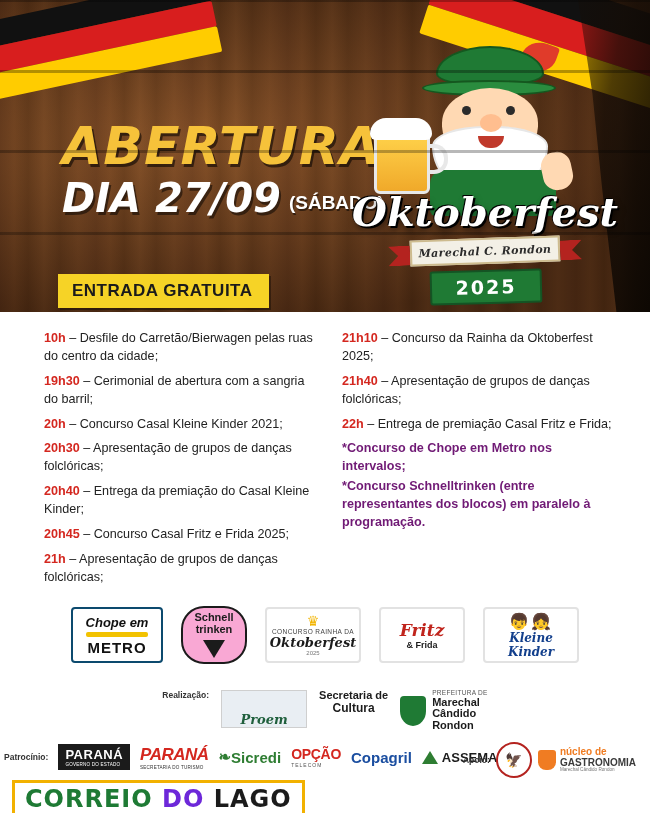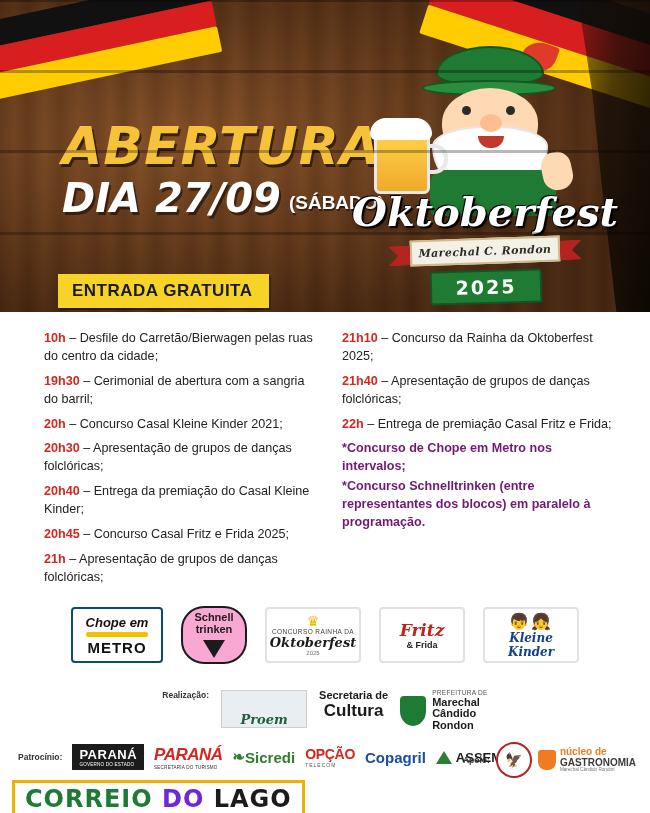--- a/index.html
+++ b/index.html
@@ -237,31 +237,31 @@
     display:flex; justify-content:center; align-items:flex-start; gap: 12px;
   }
   .realiz .lbl { font-size: 8.5px; color:#333; font-weight:700; }
   .proem {
     width: 86px; height: 38px; border:1px solid #cfcfcf; background:#e9eef3;
     display:flex; align-items:flex-end; justify-content:center;
     font-family:"DejaVu Serif", serif; font-style:italic; font-weight:700; font-size: 13px; color:#1f5f3c;
   }
   .sec { text-align:center; line-height:1.05; }
   .sec .s1 { font-size: 11px; font-weight:700; color:#1b1b1b;}
-  .sec .s2 { font-size: 17px; font-weight:700; color:#1b1b1b;}
+  .sec .s2 { font-size: 12px; font-weight:700; color:#1b1b1b;}
   .pref { display:flex; align-items:center; gap:6px;}
   .pref .shield { width: 26px; height: 30px; background:#1f7a34; border-radius: 4px 4px 50% 50%; }
   .pref .txt { line-height:1.05; }
   .pref .p1 { font-size: 6.5px; color:#555; letter-spacing:.3px;}
   .pref .p2 { font-size: 11px; font-weight:700; color:#1b1b1b;}
 
   
   .patro {
     position:absolute; left: 0; top: 744px; width: 650px;
-    display:flex; align-items:center; gap: 10px; padding-left: 18px;
+    display:flex; align-items:center; gap: 10px; padding-left: 4px;
   }
   .patro .lbl { font-size: 8.5px; color:#333; font-weight:700; }
   .chip { display:flex; align-items:center; justify-content:center; }
   .pr-black { background:#1b1b1b; color:#fff; font-weight:700; font-size: 13px; padding: 3px 7px; letter-spacing:.5px;}
   .pr-black .sub { display:block; font-size: 4.6px; letter-spacing:.2px; font-weight:400;}
   .parana2 { color:#d4271f; font-weight:700; font-style:italic; font-size: 17px; letter-spacing:-.5px;}
   .parana2 .sub { display:block; font-size: 4.6px; color:#333; font-style:normal; font-weight:400; letter-spacing:.2px;}
   .sicredi { color:#2e7d32; font-weight:700; font-size: 15px; }
   .opcao { color:#d4271f; font-weight:700; font-size: 14px; letter-spacing:-.3px;}
   .opcao .sub { display:block; font-size: 5px; color:#555; letter-spacing:1px; font-weight:400;}

